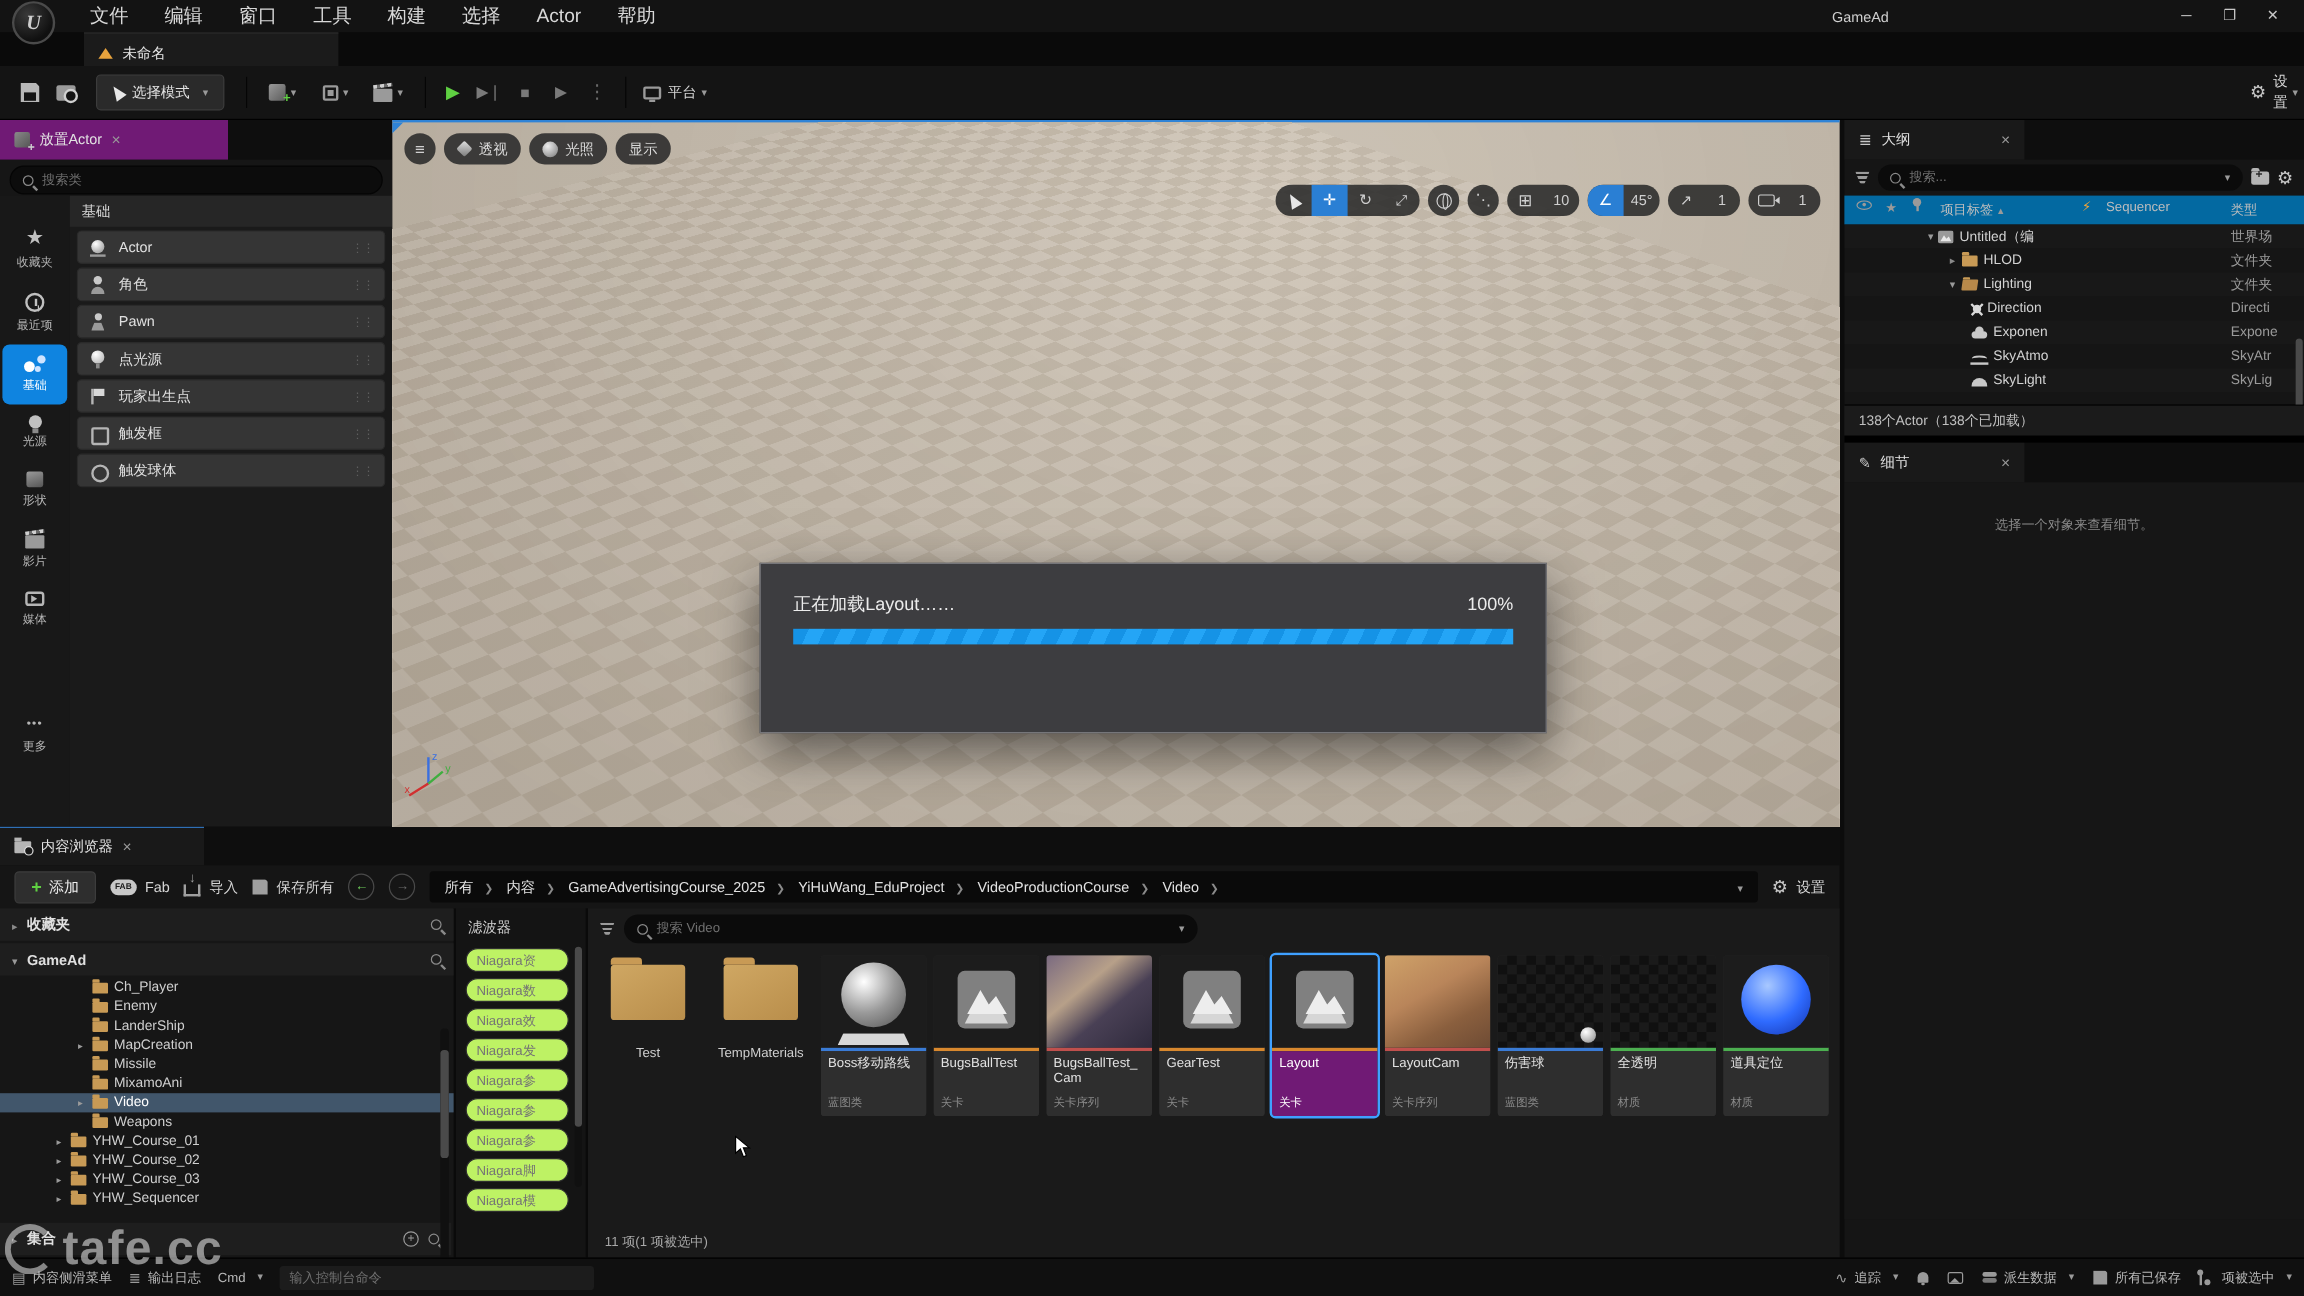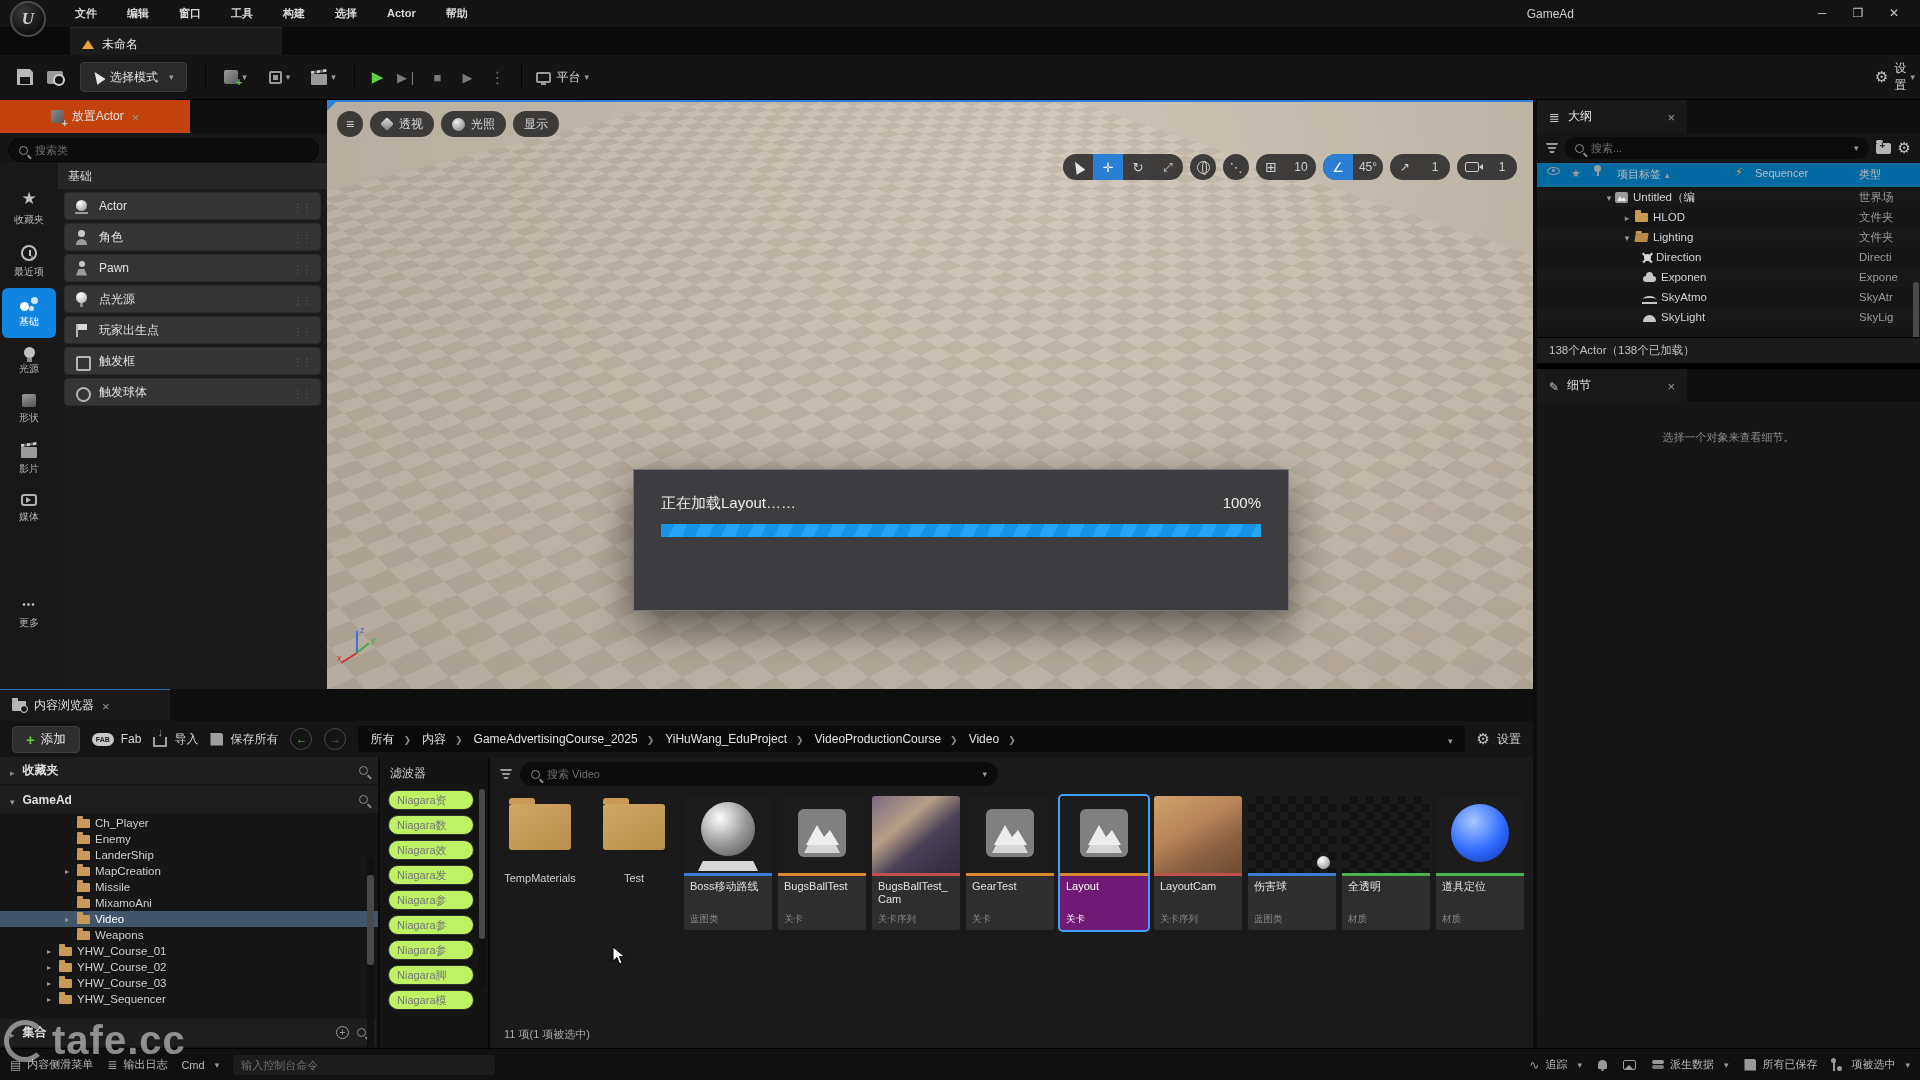--- a/index.html
+++ b/index.html
@@ -15,21 +15,21 @@
   .dots-v::before { content:"⋮"; color:#6a6a6a; }
   input { background:transparent; border:none; outline:none; color:#bbb; font-family:inherit; font-size:11px; width:100%; }
   input::placeholder { color:#6f6f6f; }
   .icn-search { display:inline-block; width:9px; height:9px; border:1.5px solid #8b8b8b; border-radius:50%; position:relative; flex:none; }
   .icn-search::after { content:""; position:absolute; width:5px; height:1.5px; background:#8b8b8b; transform:rotate(45deg); left:7px; top:9px; }
   .sep-v { width:1px; height:26px; background:#050505; margin:0 8px; flex:none; }
 
   
   .menubar { position:absolute; left:0; top:0; width:1920px; height:27px; background:#131313; display:flex; align-items:center; }
   .ue-logo { width:36px; height:36px; border-radius:50%; background:radial-gradient(circle at 35% 30%, #3a3a3a, #101010 70%); border:2px solid #4a4a4a; margin:10px 14px 0 10px; z-index:5; display:flex; align-items:center; justify-content:center; color:#cfcfcf; font-family:"Liberation Serif",serif; font-size:17px; font-style:italic; font-weight:bold; flex:none; }
-  .menu-item { font-size:11px; color:#d8d8d8; padding:0 15px; line-height:27px; cursor:default;font-weight:bold; }
+  .menu-item { font-size:16px; color:#d8d8d8; padding:0 15px; line-height:27px; cursor:default; }
   .win-title { margin-left:auto; font-size:12px; color:#cfcfcf; }
   .win-btns { display:flex; margin-left:230px; margin-right:8px; }
   .win-btn { width:36px; text-align:center; color:#c8c8c8; font-size:12px; line-height:27px; }
 
   
   .tabbar { position:absolute; left:0; top:27px; width:1920px; height:28px; background:#0a0a0a; }
   .level-tab { position:absolute; left:70px; top:0; width:212px; height:28px; background:#1b1b1b; display:flex; align-items:center; gap:8px; padding:16px 12px; border-top:1px solid #2c2c2c; }
   .tri-orange { width:0; height:0; border-left:6px solid transparent; border-right:6px solid transparent; border-bottom:9px solid #e8a33d; position:relative; }
   .level-tab .lbl { font-size:12px; color:#e6e6e6; }
 
@@ -51,21 +51,21 @@
   .play-green { color:#5fd042; font-size:15px; }
   .play-dim { color:#7a7a7a; font-size:13px; }
   .icn-monitor { width:15px; height:11px; border:2px solid #9a9a9a; border-radius:2px; position:relative; }
   .icn-monitor::after { content:""; position:absolute; left:3px; bottom:-4px; width:5px; height:2px; background:#9a9a9a; }
   .tb-label { font-size:12px; color:#d5d5d5; margin-left:6px; }
   .icn-gear::before { content:"⚙"; font-size:15px; color:#c5c5c5; }
 
   
   .left-panel { position:absolute; left:0; top:100px; width:327px; height:589px; background:#161616; }
   .panel-tabrow { height:33px; background:#0e0e0e; display:flex; align-items:stretch; }
-  .panel-tab { background:#c2410c; display:flex; align-items:center; gap:8px; padding:0 12px; min-width:190px;justify-content:center; }
+  .panel-tab { background:#701a75; display:flex; align-items:center; gap:8px; padding:0 12px; min-width:190px; }
   .panel-tab .t { font-size:12px; color:#e2e2e2; }
   .icn-placeactor { width:13px; height:13px; background:linear-gradient(135deg,#8a8a8a,#555); border-radius:2px; position:relative; }
   .icn-placeactor::after { content:"+"; position:absolute; right:-4px; bottom:-6px; color:#cfcfcf; font-size:10px; font-weight:bold; }
   .pa-search { margin:5px 8px; height:24px; background:#0c0c0c; border:1px solid #050505; border-radius:12px; display:flex; align-items:center; gap:7px; padding:0 10px; }
   .pa-body { position:absolute; left:0; top:63px; right:0; bottom:0; display:flex; }
   .pa-side { width:58px; background:#181818; display:flex; flex-direction:column; align-items:center; padding-top:16px; gap:0; }
   .side-item { display:flex; flex-direction:column; align-items:center; gap:4px; padding:9px 0; width:54px; border-radius:6px; }
   .side-item .lb { font-size:10px; color:#b5b5b5; }
   .side-item.sel { background:#0f84e0; }
   .side-item.sel .lb { color:#fff; }
@@ -765,25 +765,25 @@
         <div class="assets-toolbar">
           <span class="icn-funnel chev-d"></span>
           <div class="assets-search chev-d">
             <span class="icn-search"></span>
             <input placeholder="搜索 Video" style="">
           </div>
         </div>
         <div class="tile-row">
           <div class="tile folder-tile">
             <div class="big-folder"></div>
-            <div class="folder-name">TempMaterials</div>
+            <div class="folder-name">Test</div>
           </div>
           <div class="tile folder-tile">
             <div class="big-folder"></div>
-            <div class="folder-name">Test</div>
+            <div class="folder-name">TempMaterials</div>
           </div>
           <div class="tile card">
             <div class="thumb th-sphere"></div>
             <div class="typebar bar-blue"></div>
             <div class="meta">
                 <span class="nm">Boss移动路线</span>
                 <span class="tp">蓝图类</span>
               </div>
           </div>
           <div class="tile card">

